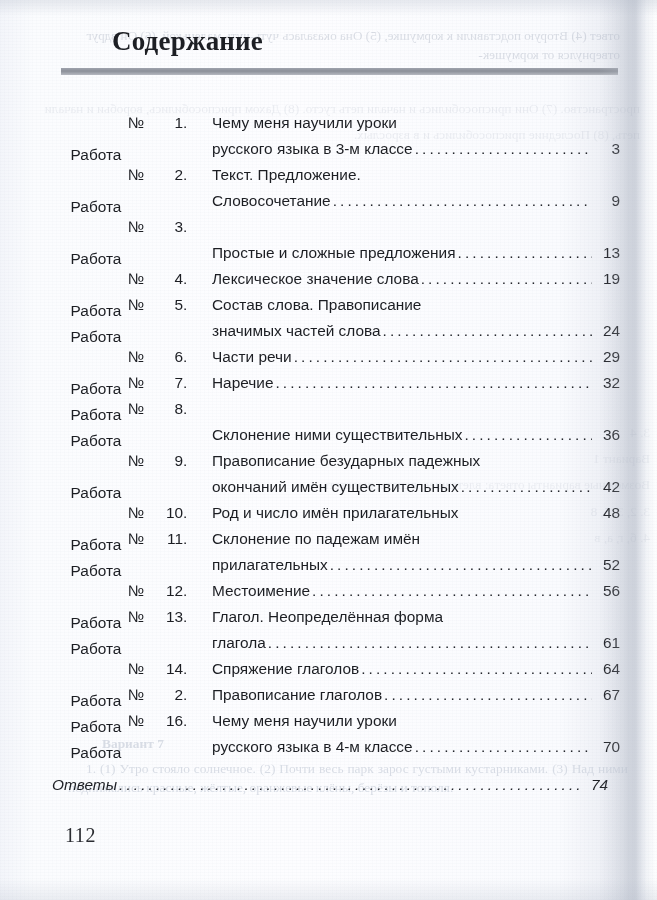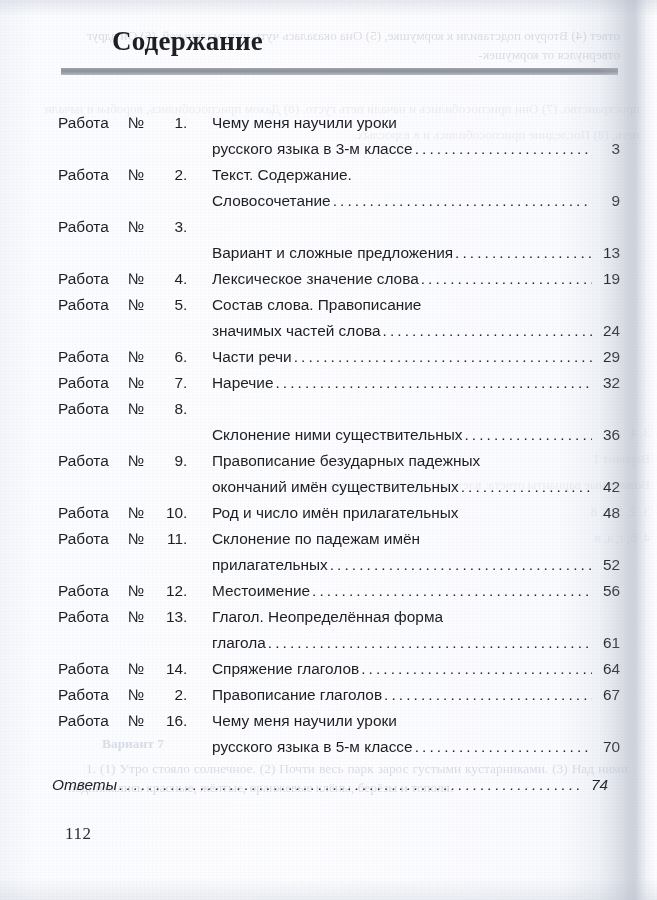--- a/index.html
+++ b/index.html
@@ -146,23 +146,24 @@
     position: relative;
     display: flex;
     align-items: baseline;
     height: 26px;
     font-size: 15.4px;
     color: #1c1e23;
   }
 
   .col-work {
     position: absolute;
-    left: 58px;
+    left: 64px;
     width: 64px;
-    text-align: left;
+    text-align: center;
+    margin-top: 32px;
   }
   .col-no {
     position: absolute;
     left: 128px;
     width: 24px;
     text-align: left;
   }
   .col-num {
     position: absolute;
     left: 152px;
@@ -226,21 +227,21 @@
     color: #1c1e23;
     width: 556px;
     font-style: italic;
   }
 
   .folio {
     position: absolute;
     left: 65px;
     top: 824px;
     font-family: "Liberation Serif", serif;
-    font-size: 17px;
+    font-size: 20px;
     color: #2a2c31;
     letter-spacing: .6px;
   }
 
   
   .edge-shade {
     position: absolute;
     top: 0;
     right: 0;
     width: 58px;
@@ -312,41 +313,41 @@
             </div>
           </div>
         </div>
         <div class="toc-entry">
           <div class="toc-line">
             <span class="col-work">Работа</span>
             <span class="col-no">№</span>
             <span class="col-num">2</span>
             <span class="col-dot-after-num">.</span>
             <div class="title-wrap">
-              <span class="t-text">Текст. Содержание.</span>
+              <span class="t-text">Текст. Предложение.</span>
             </div>
           </div>
           <div class="toc-line cont">
             <div class="title-wrap">
               <span class="t-text">Словосочетание</span>
               <span class="leader"></span>
               <span class="pageno">9</span>
             </div>
           </div>
         </div>
         <div class="toc-entry">
           <div class="toc-line">
             <span class="col-work">Работа</span>
             <span class="col-no">№</span>
             <span class="col-num">3</span>
             <span class="col-dot-after-num">.</span>
           </div>
           <div class="toc-line cont">
             <div class="title-wrap">
-              <span class="t-text">Вариант и сложные предложения</span>
+              <span class="t-text">Простые и сложные предложения</span>
               <span class="leader"></span>
               <span class="pageno">13</span>
             </div>
           </div>
         </div>
         <div class="toc-entry">
           <div class="toc-line">
             <span class="col-work">Работа</span>
             <span class="col-no">№</span>
             <span class="col-num">4</span>
@@ -528,21 +529,21 @@
             <span class="col-work">Работа</span>
             <span class="col-no">№</span>
             <span class="col-num">16</span>
             <span class="col-dot-after-num">.</span>
             <div class="title-wrap">
               <span class="t-text">Чему меня научили уроки</span>
             </div>
           </div>
           <div class="toc-line cont">
             <div class="title-wrap">
-              <span class="t-text">русского языка в 5-м классе</span>
+              <span class="t-text">русского языка в 4-м классе</span>
               <span class="leader"></span>
               <span class="pageno">70</span>
             </div>
           </div>
         </div>
         <div style="height: 12px;"></div>
         <div class="toc-entry">
           <div class="toc-line">
             <div class="answers-row">
               <span class="t-text">Ответы</span>

